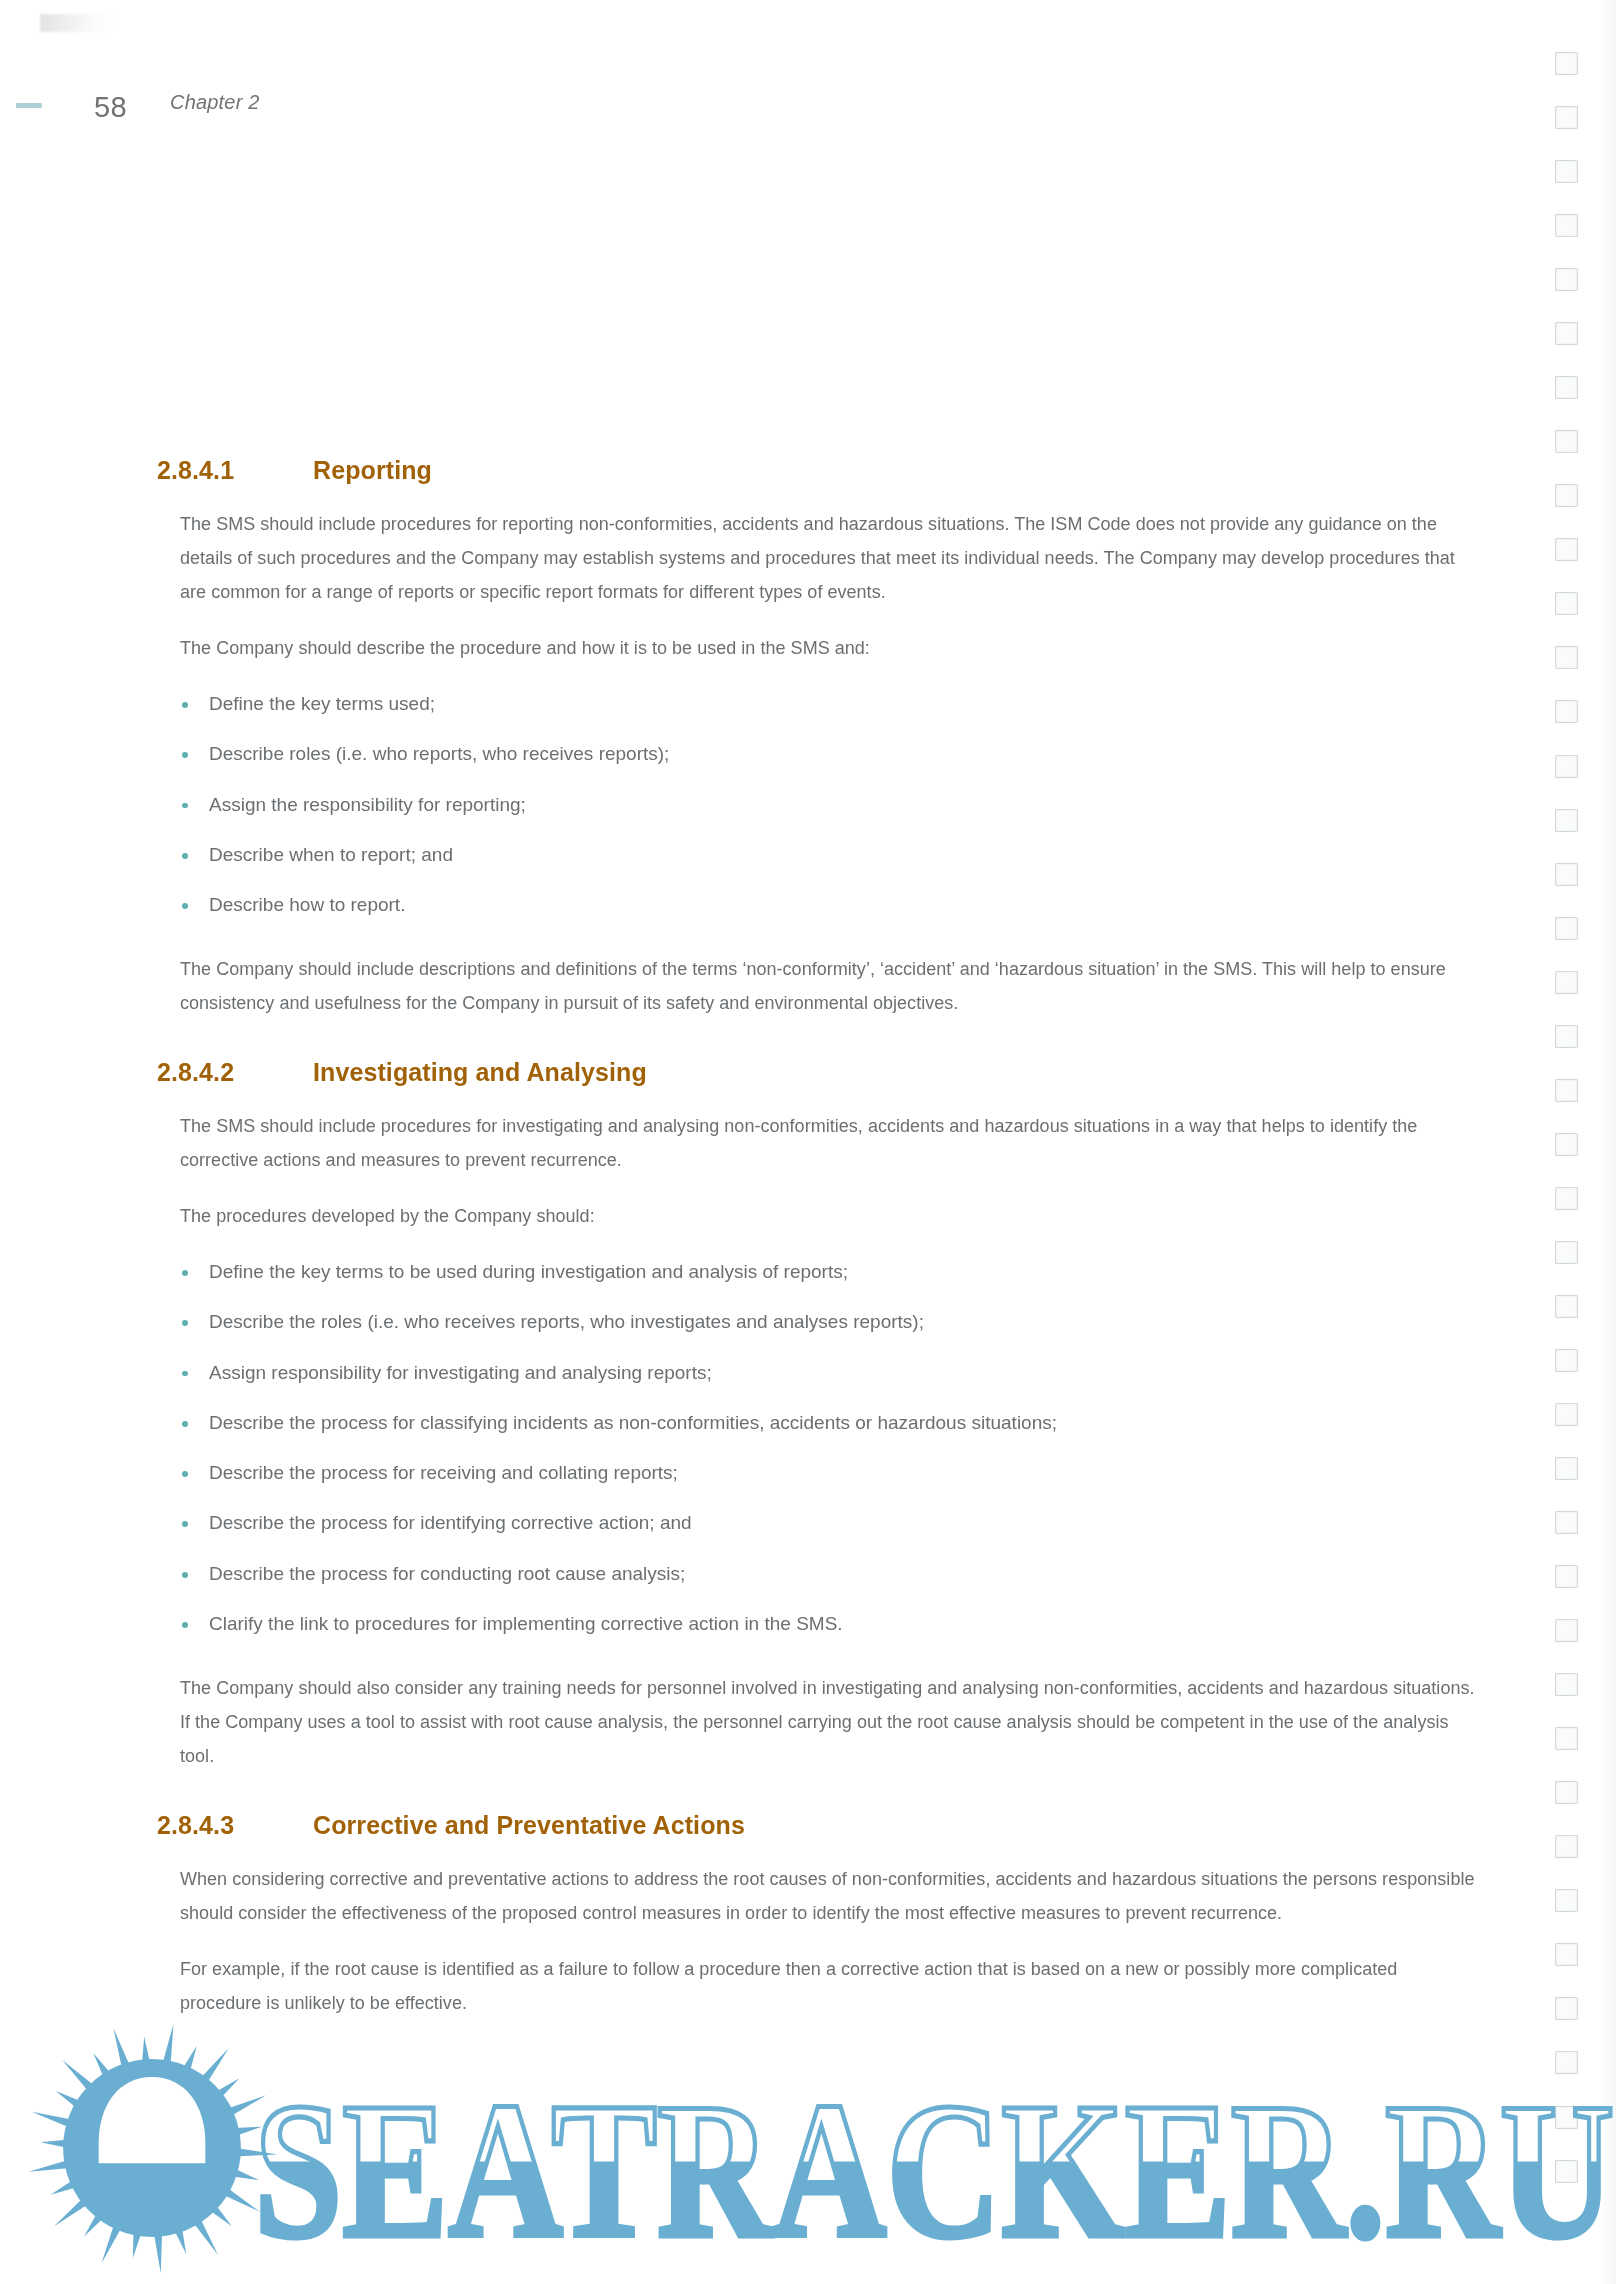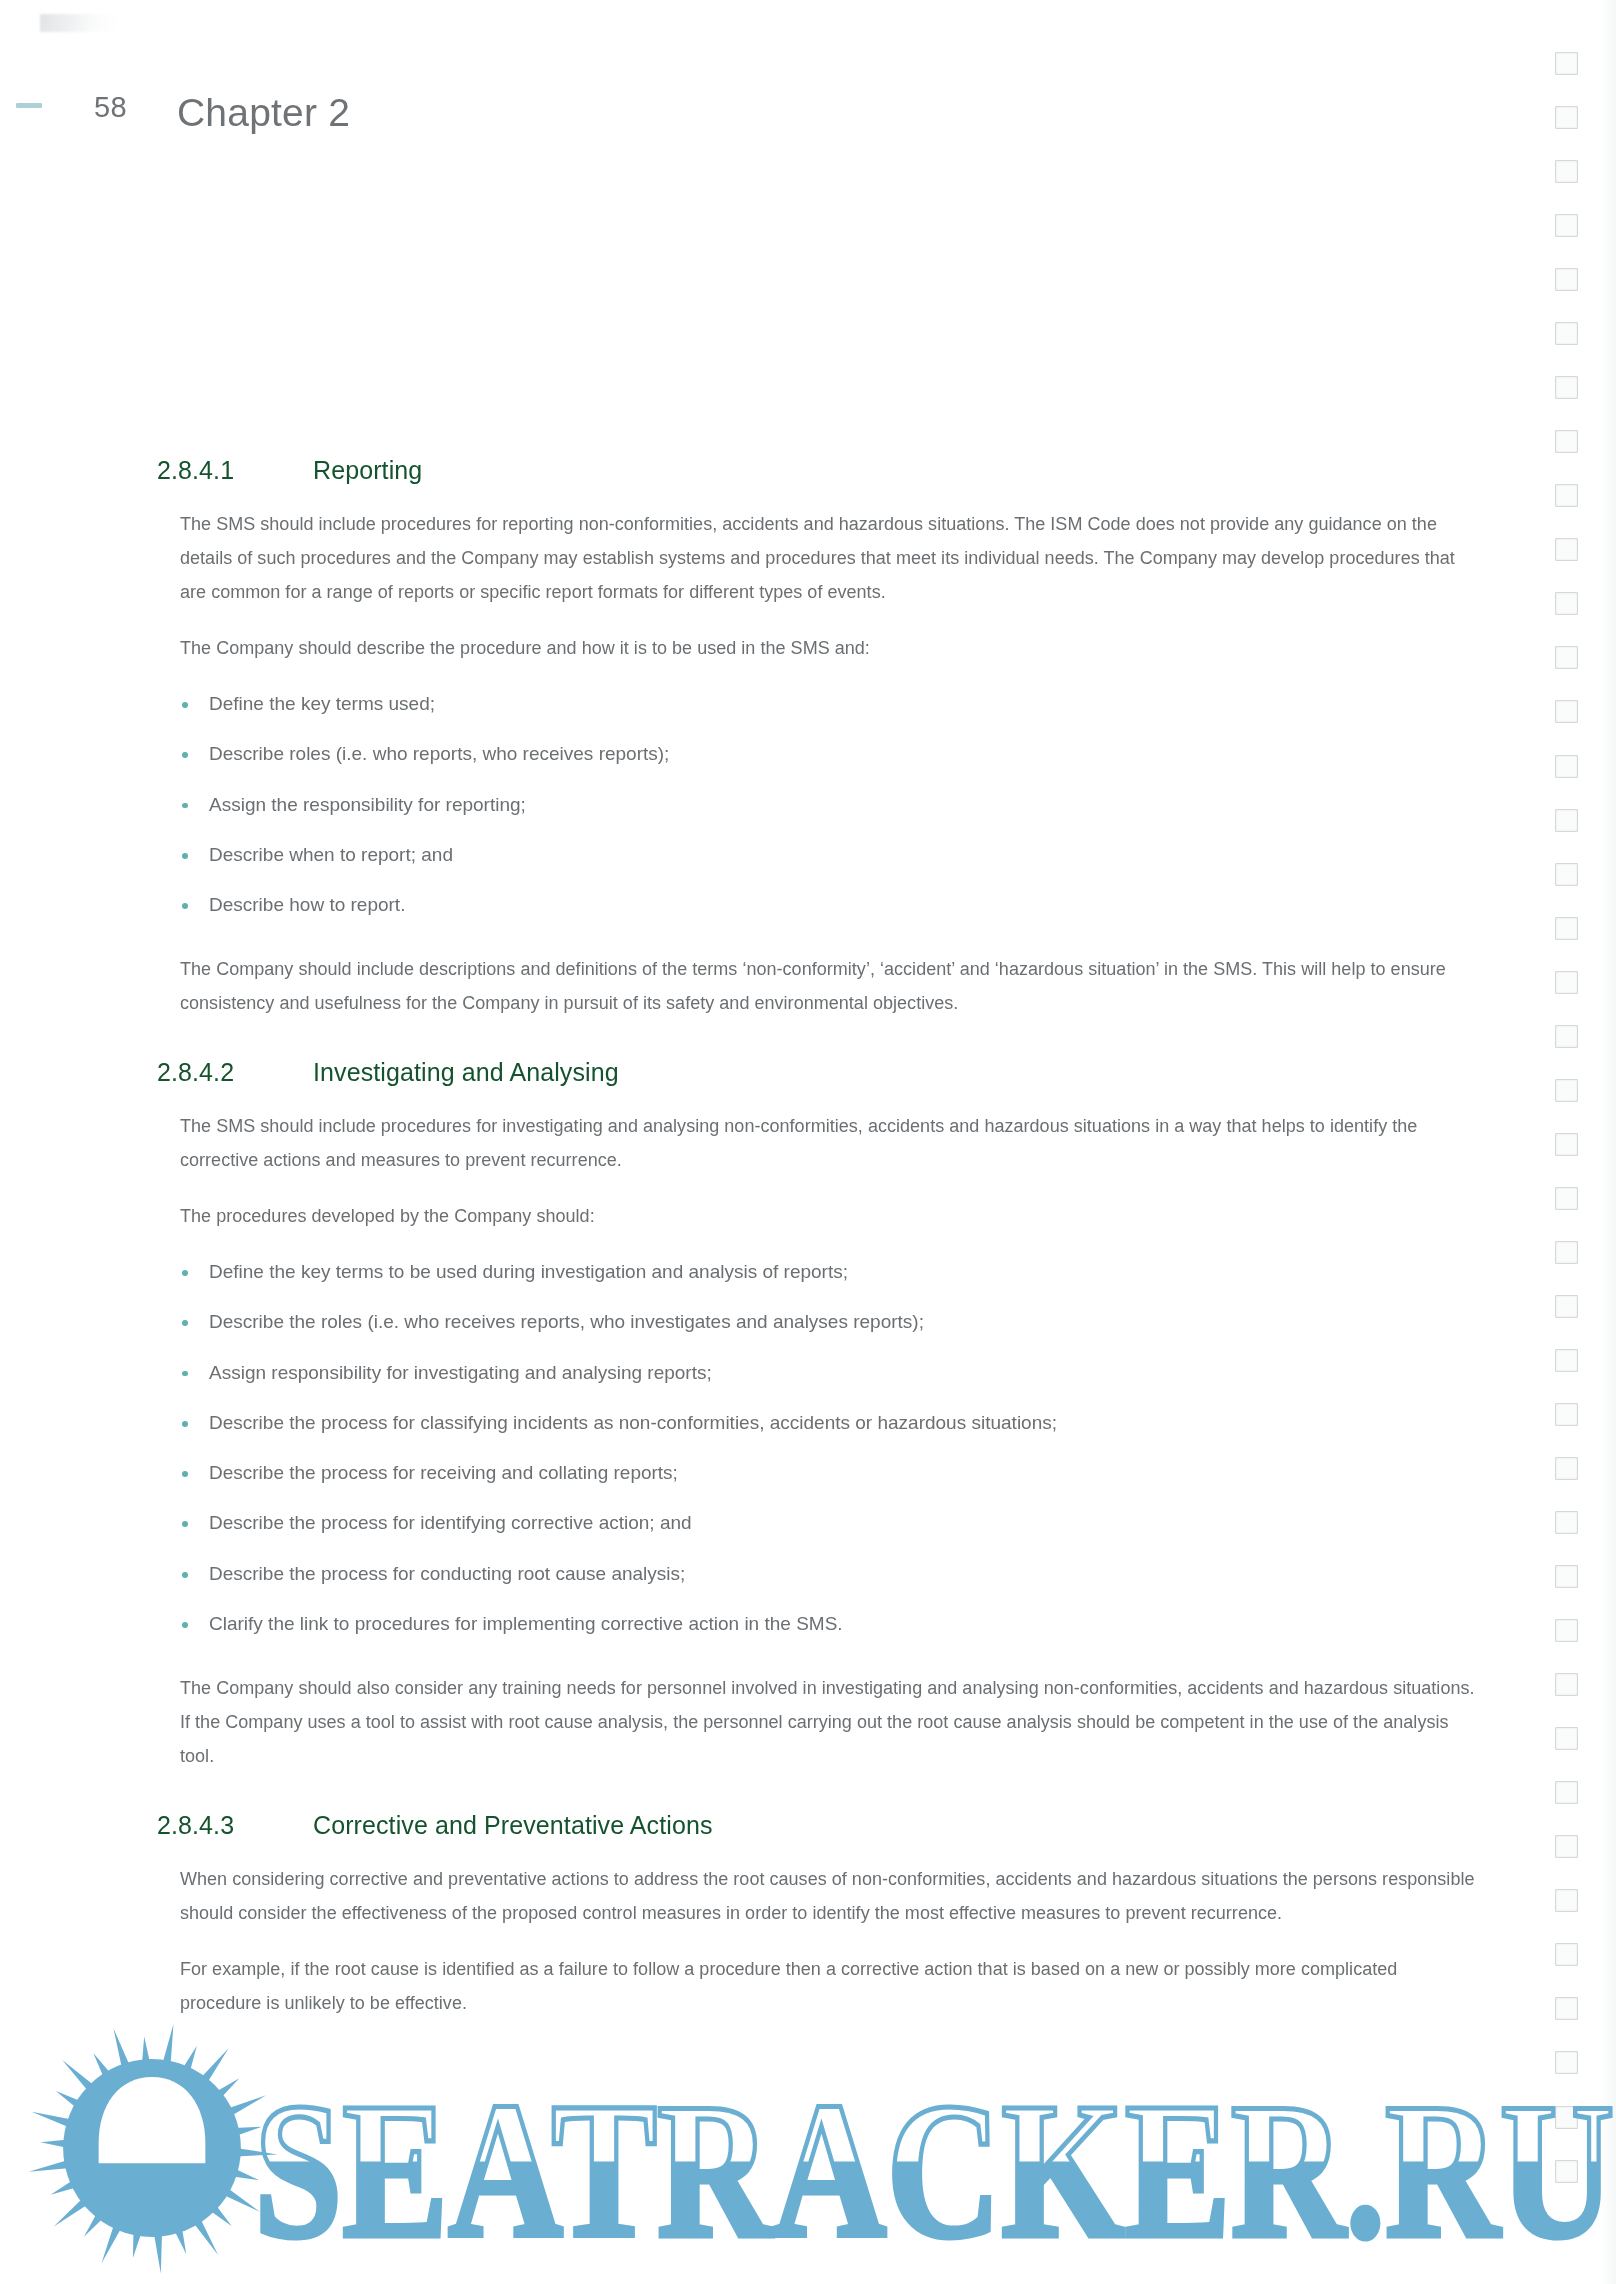--- a/index.html
+++ b/index.html
@@ -70,41 +70,42 @@
   .runhead .folio {
     position: absolute;
     left: 94px;
     top: 0;
     font-size: 29px;
     color: #6f7376;
     letter-spacing: 0.3px;
   }
   .runhead .chap {
     position: absolute;
-    left: 177px;
+    left: 170px;
     top: 0;
-    font-size: 39px;
+    font-size: 20px;
     color: #6f7376;
     letter-spacing: 0.2px;
+    font-style: italic;
   }
 
   
   .col {
     position: absolute;
     left: 180px;
     top: 456px;
     width: 1296px;
   }
 
   .sec {
     display: flex;
     align-items: flex-end;
     margin: 0 0 22px 0;
-    color: #14532d;
-    font-weight: normal;
+    color: #a16207;
+    font-weight: bold;
     font-size: 25px;
     letter-spacing: 0.1px;
   }
   .sec .num {
     width: 156px;
     flex: 0 0 156px;
     margin-left: -23px;
   }
   .sec .title { flex: 1 1 auto; }
   .sec.spaced-top { margin-top: 38px; }

